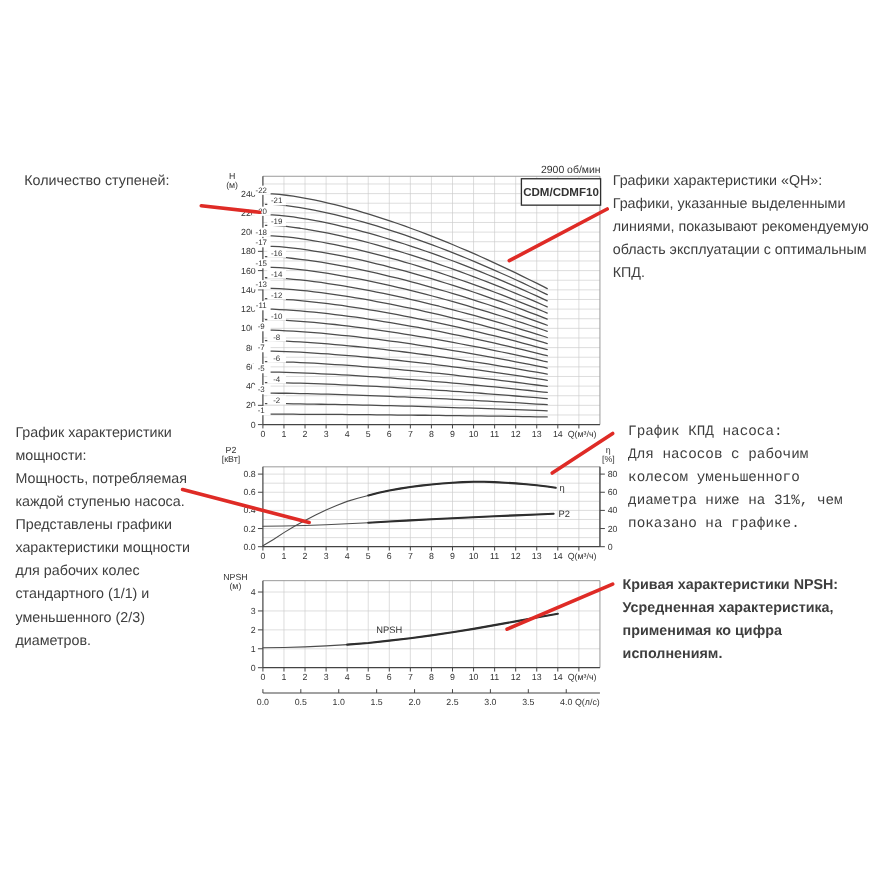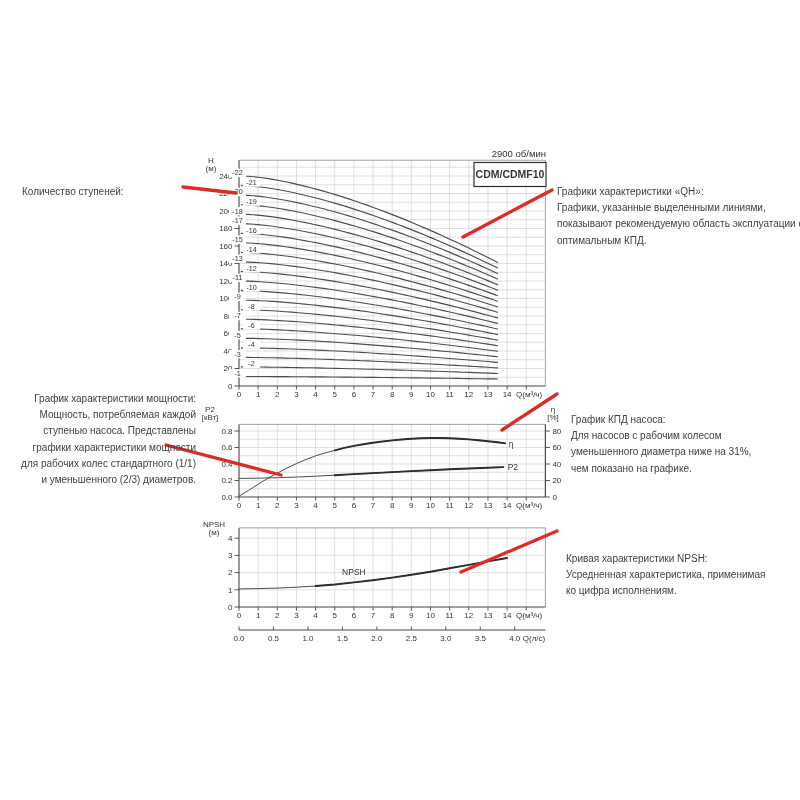--- a/index.html
+++ b/index.html
@@ -1,18 +1,18 @@
 <!DOCTYPE html>
 <html><head>
 <meta charset="utf-8">
 <style>
   html,body{margin:0;padding:0;background:#fff;}
   .canvas{position:relative;width:800px;height:800px;background:#ffffff;overflow:hidden;
           font-family:"Liberation Sans","DejaVu Sans",sans-serif;}
-  .note{position:absolute;font-size:10px;line-height:1.62;color:#3e3e3e;margin-top:31px;}
+  .note{position:absolute;font-size:13px;line-height:1.62;color:#3e3e3e;}
   .note-title{display:block;}
   .note-body{display:block;}
   #chart-svg{position:absolute;left:0;top:0;}
 </style>
 </head>
 <body>
 
 <div class="canvas">
 
   <svg id="chart-svg" width="800" height="800" viewBox="0 0 800 800">
@@ -440,28 +440,28 @@
 
   <div class="note" style="left:22px;top:153px;width:172px;">
     <span class="note-title">Количество ступеней:</span>
   </div>
 
   <div class="note" style="left:557px;top:153px;width:252px;">
     <span class="note-title">Графики характеристики «QH»:</span>
     <span class="note-body">Графики, указанные выделенными линиями, показывают рекомендуемую область эксплуатации с оптимальным КПД.</span>
   </div>
 
-  <div class="note" style="left:14px;top:360px;width:182px;text-align:right;">
+  <div class="note" style="left:14px;top:382px;width:182px;">
     <span class="note-title">График характеристики мощности:</span>
     <span class="note-body">Мощность, потребляемая каждой ступенью насоса. Представлены графики характеристики мощности для рабочих колес стандартного (1/1) и уменьшенного (2/3) диаметров.</span>
   </div>
 
-  <div class="note" style="left:571px;top:381px;width:200px;">
+  <div class="note" style="left:571px;top:381px;width:200px;font-family:Liberation Mono, monospace;">
     <span class="note-title">График КПД насоса:</span>
     <span class="note-body">Для насосов с рабочим колесом уменьшенного диаметра ниже на 31%, чем показано на графике.</span>
   </div>
 
-  <div class="note" style="left:566px;top:520px;width:205px;">
+  <div class="note" style="left:566px;top:520px;width:205px;font-weight:bold;">
     <span class="note-title">Кривая характеристики NPSH:</span>
     <span class="note-body">Усредненная характеристика, применимая ко цифра исполнениям.</span>
   </div>
 
 </div>
 
 </body></html>

